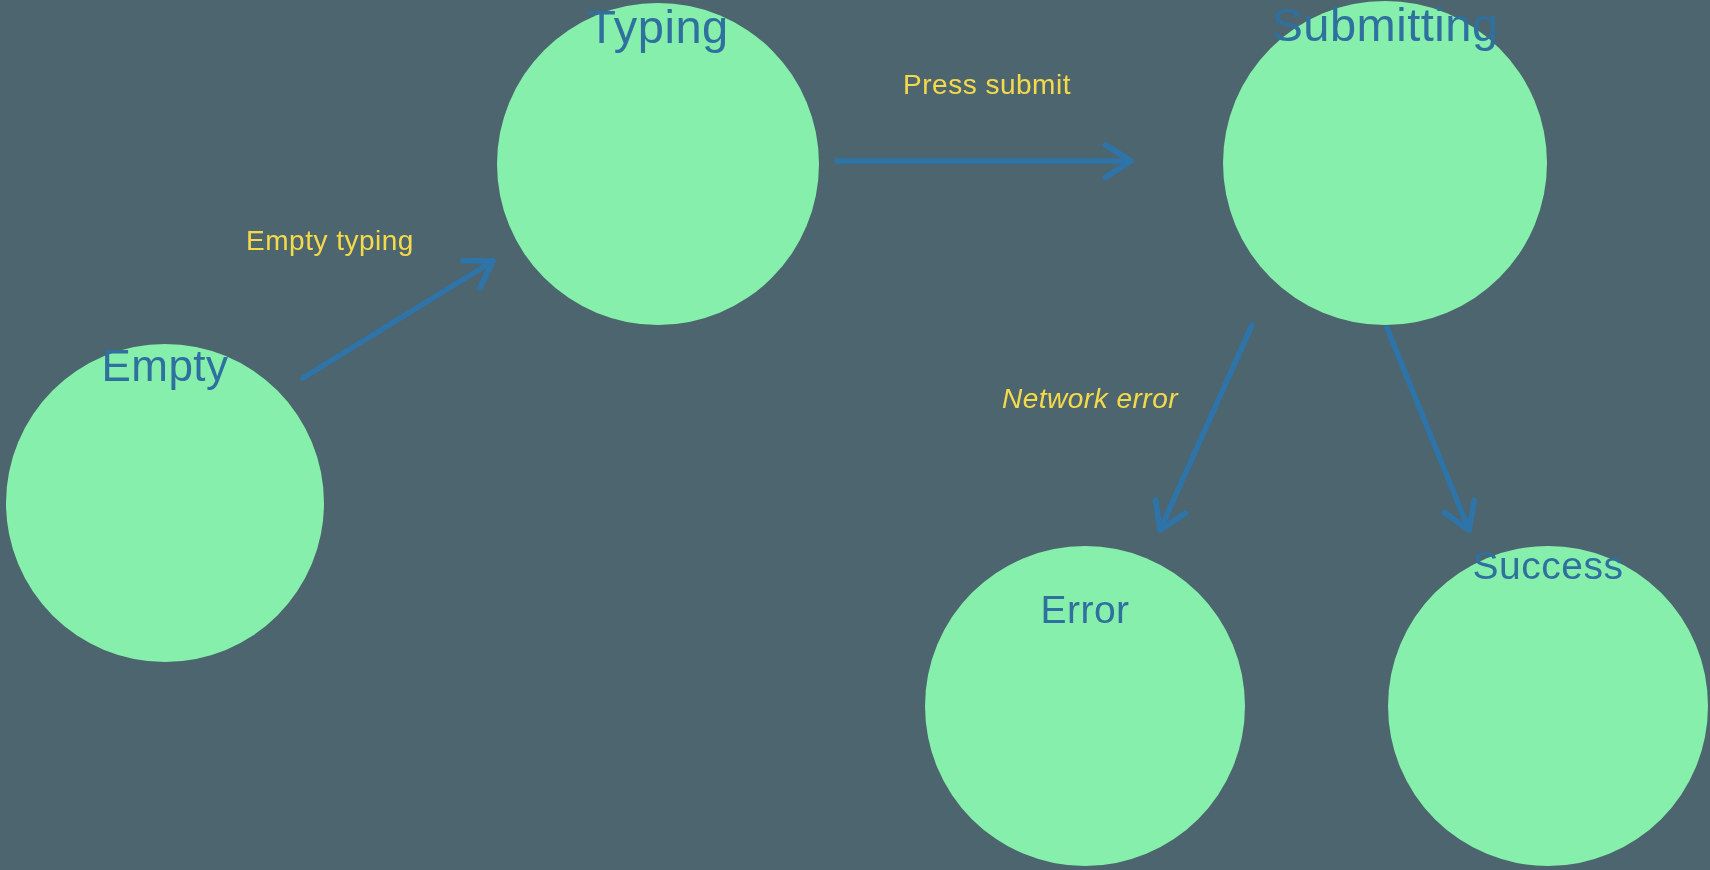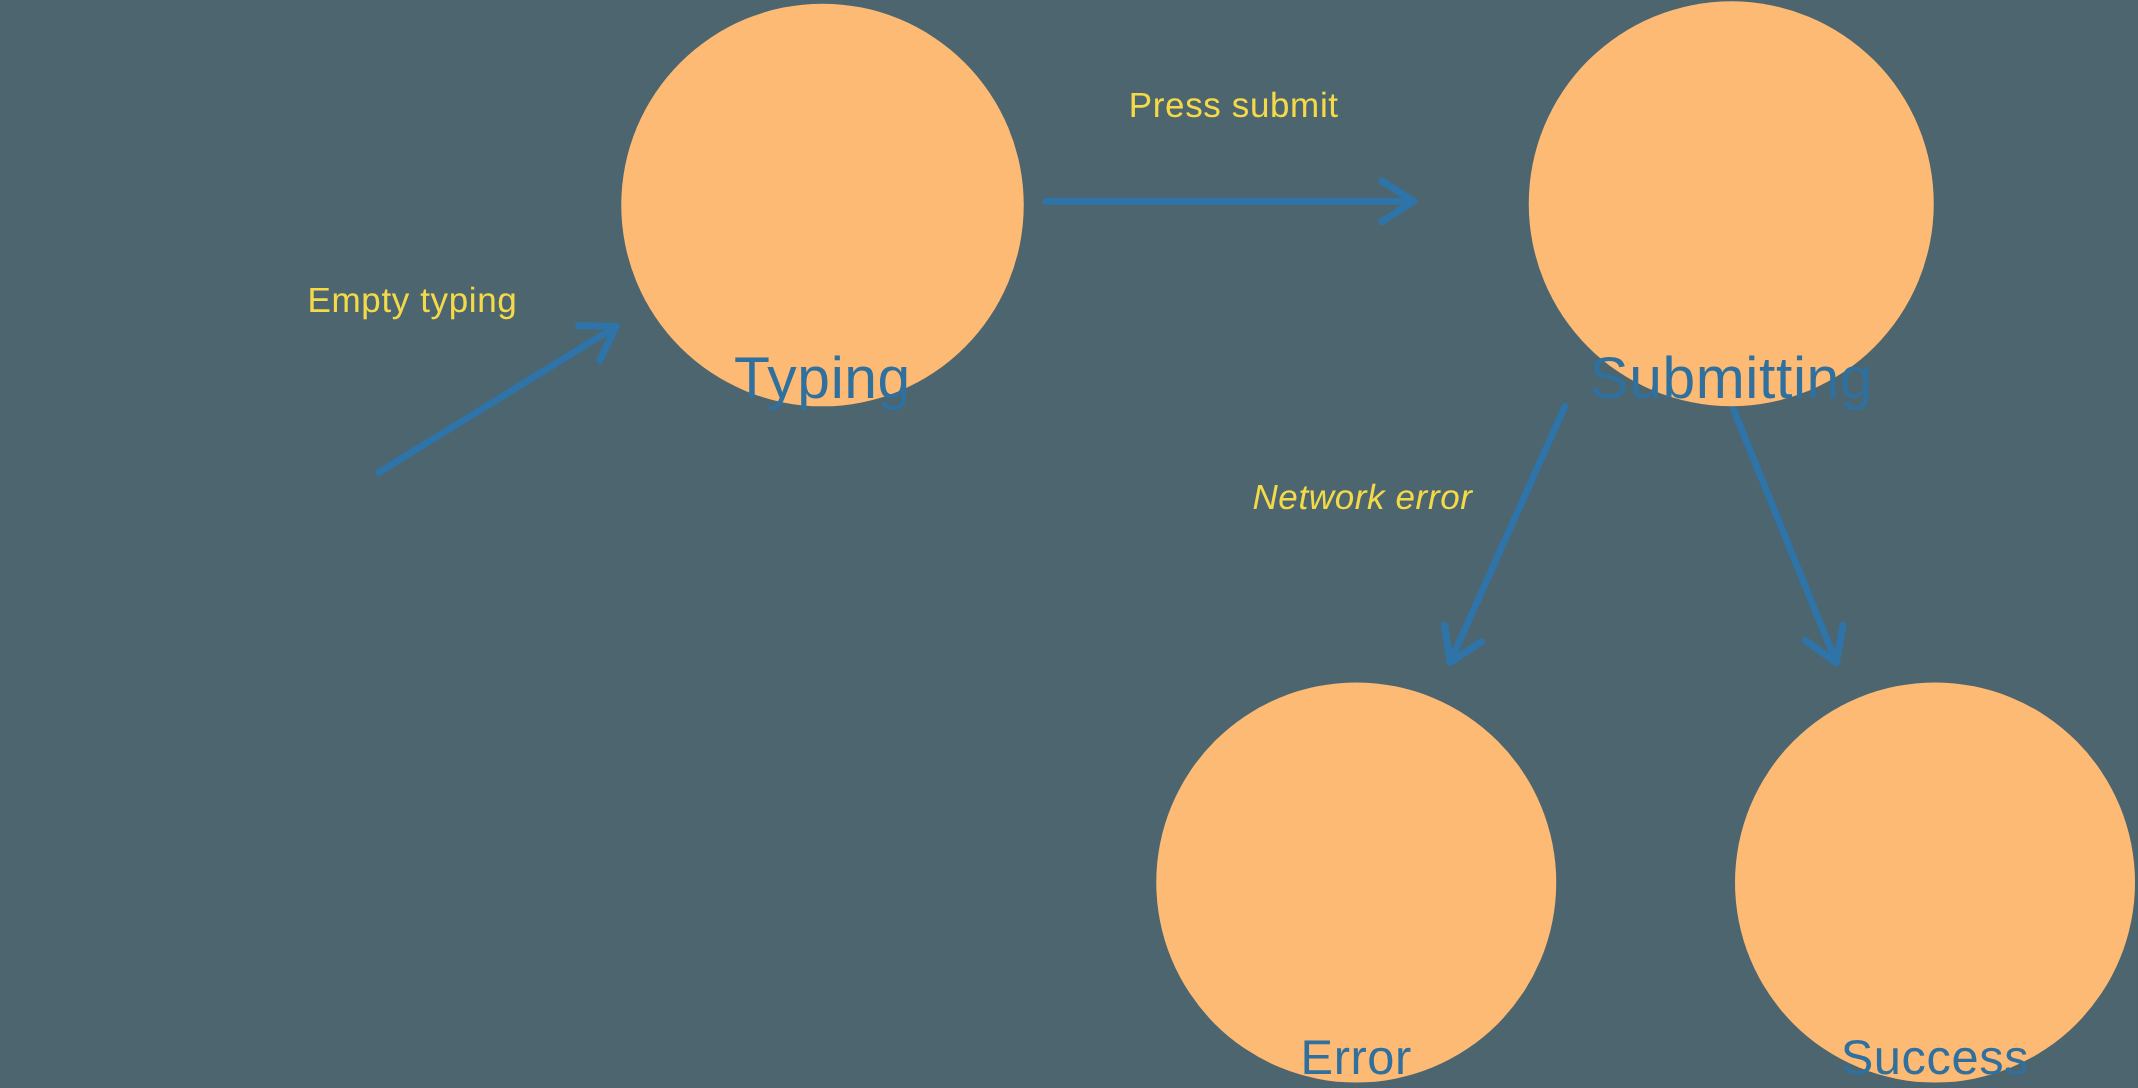--- a/index.html
+++ b/index.html
@@ -19,41 +19,41 @@
     position: absolute;
     left: 0;
     top: 0;
     width: 1710px;
     height: 870px;
     pointer-events: none;
   }
   .node {
     position: absolute;
     border-radius: 50%;
-    background: #fdba74;
+    background: #86efac;
     display: flex;
-    align-items: flex-end;
+    align-items: flex-start;
     justify-content: center;
     text-align: center;
   }
   .node-label {
     color: #2F709F;
     font-weight: 400;
     letter-spacing: 0.5px;
     line-height: 1;
   }
   .node-empty      { left: 6px;    top: 344px; width: 318px; height: 318px; }
   .node-typing     { left: 497px;  top: 3px;   width: 322px; height: 322px; }
   .node-submitting { left: 1223px; top: 1px;   width: 324px; height: 324px; }
   .node-error      { left: 925px;  top: 546px; width: 320px; height: 320px; }
   .node-success    { left: 1388px; top: 546px; width: 320px; height: 320px; }
   .node-empty      .node-label { font-size: 44px; }
   .node-typing     .node-label { font-size: 47px; }
   .node-submitting .node-label { font-size: 47px; }
-  .node-error      .node-label { font-size: 39px; }
+  .node-error      .node-label { font-size: 39px; margin-top: 44px; }
   .node-success    .node-label { font-size: 39px; }
 
   .edge-label {
     position: absolute;
     transform: translate(-50%, -50%);
     color: #fde047;
     opacity: 0.95;
     font-size: 28px;
     line-height: 53px;
     text-align: center;
@@ -77,20 +77,23 @@
       </marker>
     </defs>
     <g stroke="#2E74A8" stroke-width="5.5" stroke-linecap="round" fill="none">
       <line x1="303" y1="378" x2="493" y2="261" marker-end="url(#arrowhead)"></line>
       <line x1="837" y1="161" x2="1131" y2="161" marker-end="url(#arrowhead)"></line>
       <line x1="1252" y1="325" x2="1160" y2="530" marker-end="url(#arrowhead)"></line>
       <line x1="1387" y1="328" x2="1469" y2="530" marker-end="url(#arrowhead)"></line>
     </g>
   </svg>
 
+  <div class="node node-empty">
+    <span class="node-label">Empty</span>
+  </div>
 
   <div class="node node-typing">
     <span class="node-label">Typing</span>
   </div>
 
   <div class="node node-submitting">
     <span class="node-label">Submitting</span>
   </div>
 
   <div class="node node-error">

